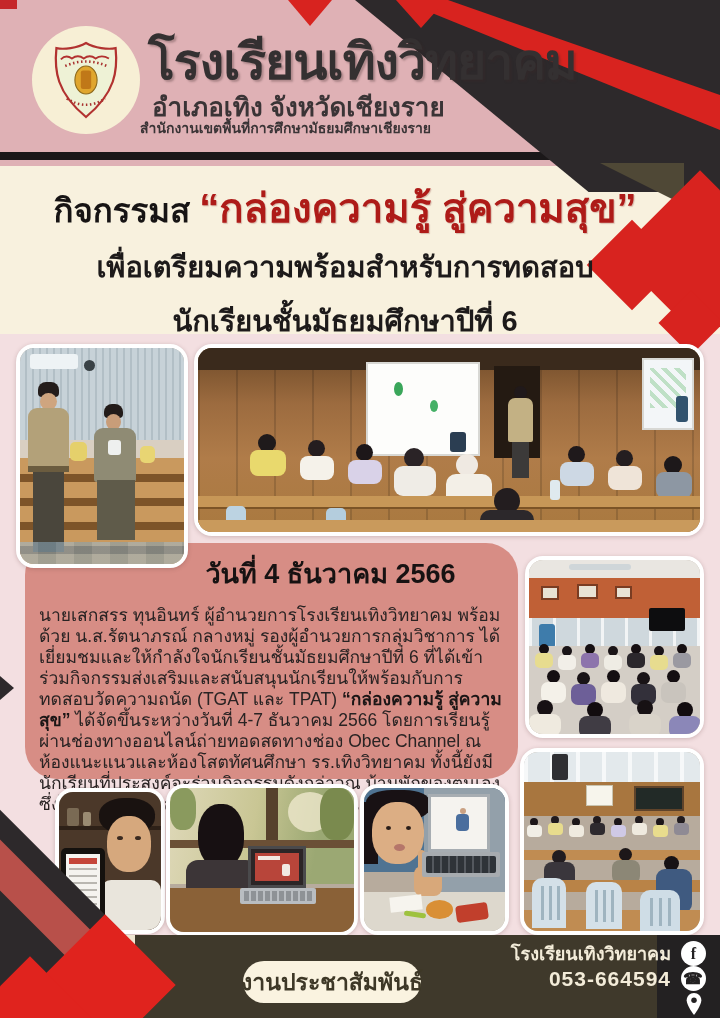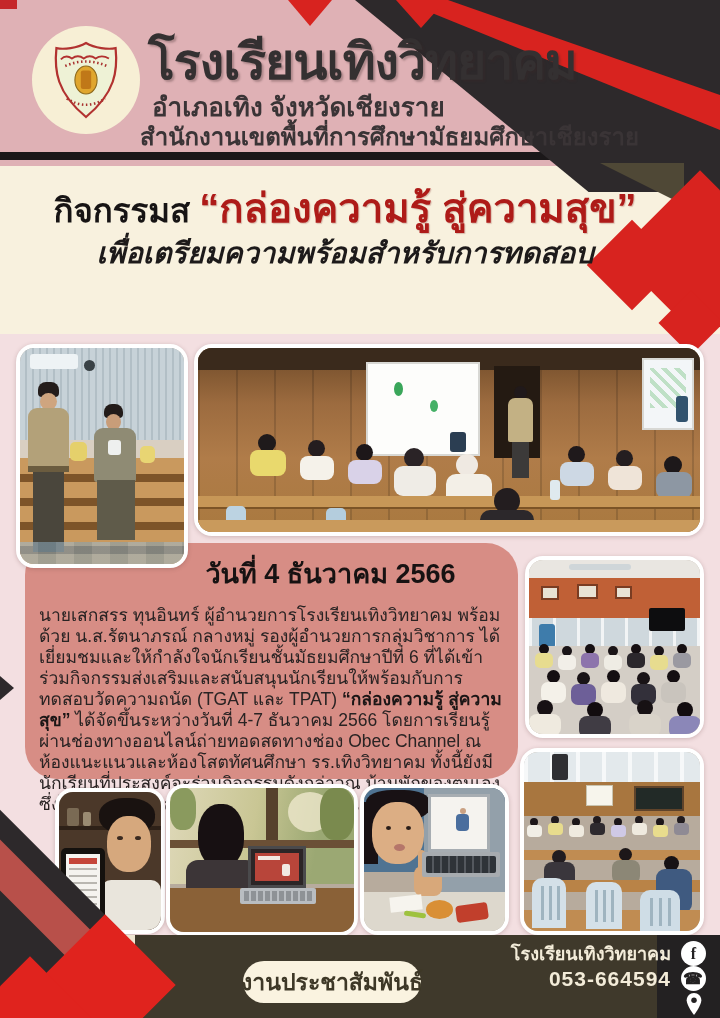--- a/index.html
+++ b/index.html
@@ -16,21 +16,21 @@
   .header-band{left:0;top:0;width:720px;height:152px;background:#dfb1b5;z-index:0;}
   .divider{left:0;top:152px;width:720px;height:8px;background:#1b1819;z-index:1;}
   .pink-strip{left:0;top:160px;width:720px;height:6px;background:#dfb1b5;z-index:1;}
   .title-band{left:0;top:166px;width:720px;height:168px;background:#f8f1de;z-index:1;}
 
   .logo-circle{left:32px;top:26px;width:108px;height:108px;border-radius:50%;
     background:#f7efd5;z-index:3;display:flex;align-items:center;justify-content:center;}
   .school-name{left:148px;top:22px;width:560px;z-index:3;font-size:50px;font-weight:bold;
     color:#343031;white-space:nowrap;text-shadow:2px 2px 2px rgba(60,40,40,.30);letter-spacing:-1px;}
   .school-sub1{left:152px;top:86px;z-index:3;font-size:26px;font-weight:bold;color:#3a3436;white-space:nowrap;}
-  .school-sub2{left:140px;top:117px;z-index:3;font-size:24px;font-weight:bold;color:#3a3436;white-space:nowrap;}
+  .school-sub2{left:140px;top:117px;z-index:3;font-size:14px;font-weight:bold;color:#3a3436;white-space:nowrap;}
 
   
   .deco{z-index:2;}
   .sq-topleft{left:0;top:0;width:17px;height:9px;background:#c5272a;}
   .tri-red-1{left:288px;top:0;width:0;height:0;border-left:22px solid transparent;
     border-right:22px solid transparent;border-top:26px solid #d8231f;}
   .tri-red-2{left:396px;top:0;width:0;height:0;border-left:25px solid transparent;
     border-right:25px solid transparent;border-top:28px solid #d8231f;}
   .dark-corner{left:355px;top:0;width:365px;height:192px;background:#2d292b;
     clip-path:polygon(0 0,100% 0,100% 100%,64% 100%);}
@@ -41,21 +41,21 @@
   .dia{background:#d8231f;transform:rotate(45deg);}
   .dia-1{left:640px;top:195px;width:120px;height:120px;}
   .dia-2{left:600px;top:233px;width:64px;height:64px;}
   .dia-3{left:668px;top:300px;width:46px;height:46px;}
 
   
   .t-line{left:0;width:690px;text-align:center;z-index:3;white-space:nowrap;color:#1d1a1a;font-weight:bold;}
   .t1{top:176px;}
   .t1 .pfx{font-size:33px;color:#171414;}
   .t1 .hl{font-size:40px;color:#ae1b18;text-shadow:1px 1px 1px rgba(120,20,20,.25);}
-  .t2{top:230px;font-size:29px;font-style:italic;}
+  .t2{top:244px;font-size:29px;}
   .t3{top:264px;font-size:29px;}
   .t4{top:298px;font-size:29px;}
 
   
   .ph{position:absolute;border:4px solid #ffffff;border-radius:18px;overflow:hidden;
     z-index:3;background:#b7ab9d;box-shadow:0 1px 4px rgba(90,50,50,.25);}
   .ph-teachers{left:16px;top:344px;width:172px;height:224px;z-index:4;}
   .ph-auditorium{left:194px;top:344px;width:510px;height:192px;}
   .ph-crowd{left:525px;top:556px;width:179px;height:182px;}
   .ph-classroom{left:520px;top:748px;width:184px;height:187px;}
@@ -133,20 +133,21 @@
     </svg>
   </div>
   <div class="abs school-name">โรงเรียนเทิงวิทยาคม</div>
   <div class="abs school-sub1">อำเภอเทิง  จังหวัดเชียงราย</div>
   <div class="abs school-sub2">สำนักงานเขตพื้นที่การศึกษามัธยมศึกษาเชียงราย</div>
 
   <div class="abs t-line t1">
     <span class="pfx">กิจกรรมส </span><span class="hl">“กล่องความรู้ สู่ความสุข”</span>
   </div>
   <div class="abs t-line t2">เพื่อเตรียมความพร้อมสำหรับการทดสอบ</div>
+  <div class="abs t-line t4">นักเรียนชั้นมัธยมศึกษาปีที่ 6</div>
 
   <div class="ph ph-teachers">
     <i class="b" style="left:0;top:0;width:164px;height:92px;background:repeating-linear-gradient(90deg,#c7d2d8 0 5px,#b2bfc6 5px 7px);"></i>
     <i class="b" style="left:10px;top:6px;width:48px;height:15px;background:#eef3f5;border-radius:3px;"></i>
     <i class="b" style="left:64px;top:12px;width:11px;height:11px;border-radius:50%;background:#3a4246;"></i>
     <i class="b" style="left:0;top:92px;width:164px;height:20px;background:#d9cfc2;"></i>
     <i class="b" style="left:0;top:110px;width:164px;height:106px;background:repeating-linear-gradient(180deg,#c9995e 0 16px,#7d5429 16px 24px);"></i>
     <i class="b" style="left:50px;top:94px;width:17px;height:19px;border-radius:5px;background:#e5d06b;"></i>
     <i class="b" style="left:120px;top:98px;width:15px;height:17px;border-radius:5px;background:#e8d573;"></i>
     <i class="b" style="left:18px;top:34px;width:21px;height:15px;border-radius:8px 8px 4px 4px;background:#241d1b;"></i>

